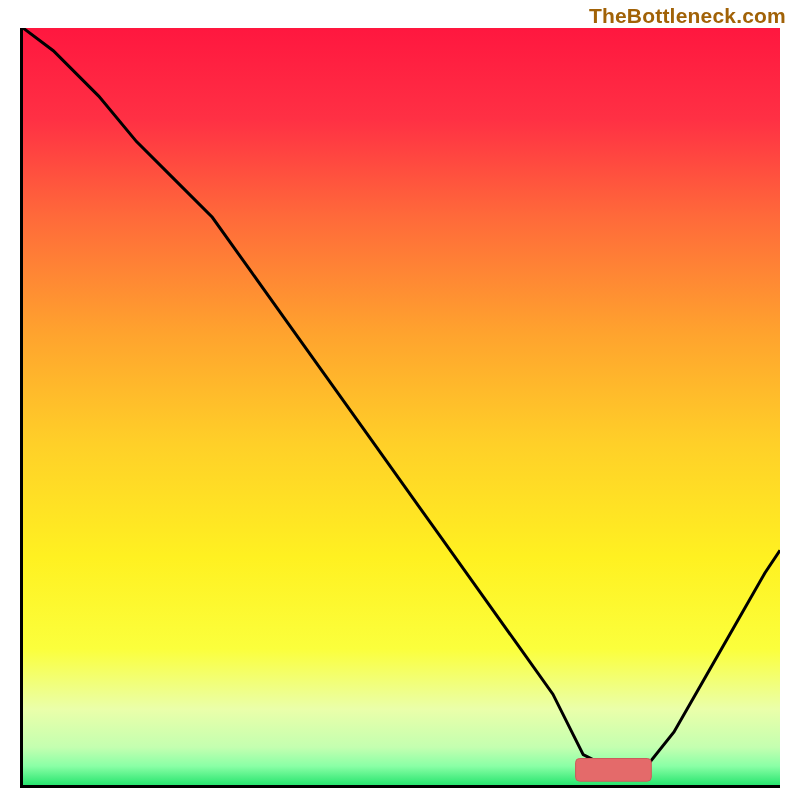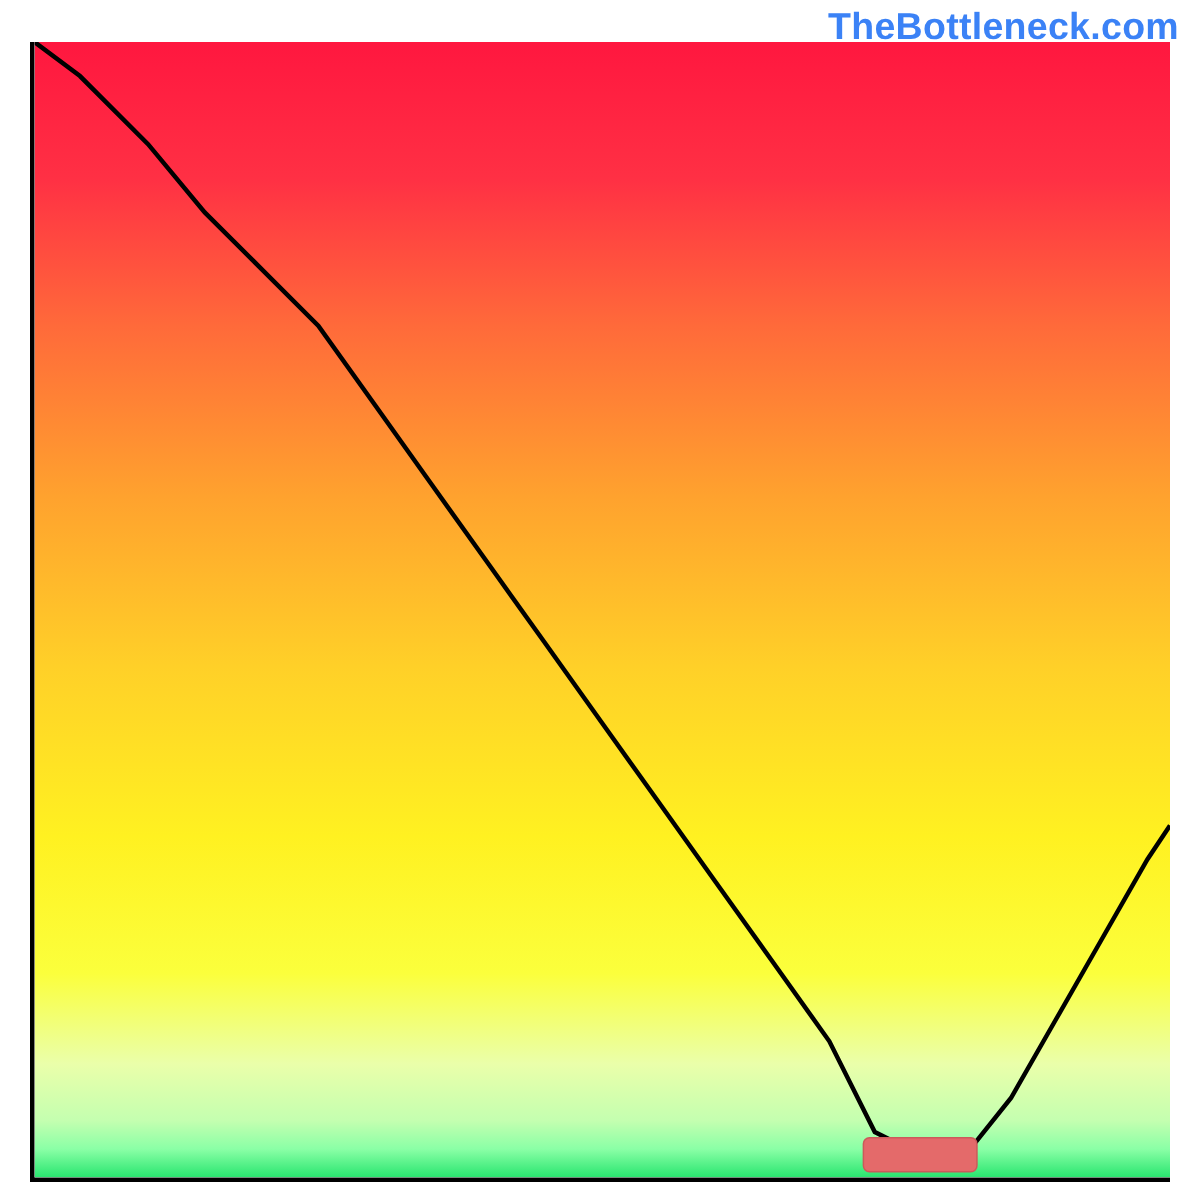--- a/index.html
+++ b/index.html
@@ -13,23 +13,23 @@
   }
   #stage {
     position: relative;
     width: 800px;
     height: 800px;
   }
   #watermark {
     position: absolute;
     top: 4px;
     right: 14px;
-    font-size: 25px;
+    font-size: 21px;
     font-weight: 600;
-    color: #3b82f6;
+    color: #a16207;
     letter-spacing: 0.2px;
     font-family: Arial, Helvetica, sans-serif;
   }
   #plot-area {
     position: absolute;
     left: 20px;
     top: 28px;
     width: 760px;
     height: 760px;
     border-left: 3px solid #000;

